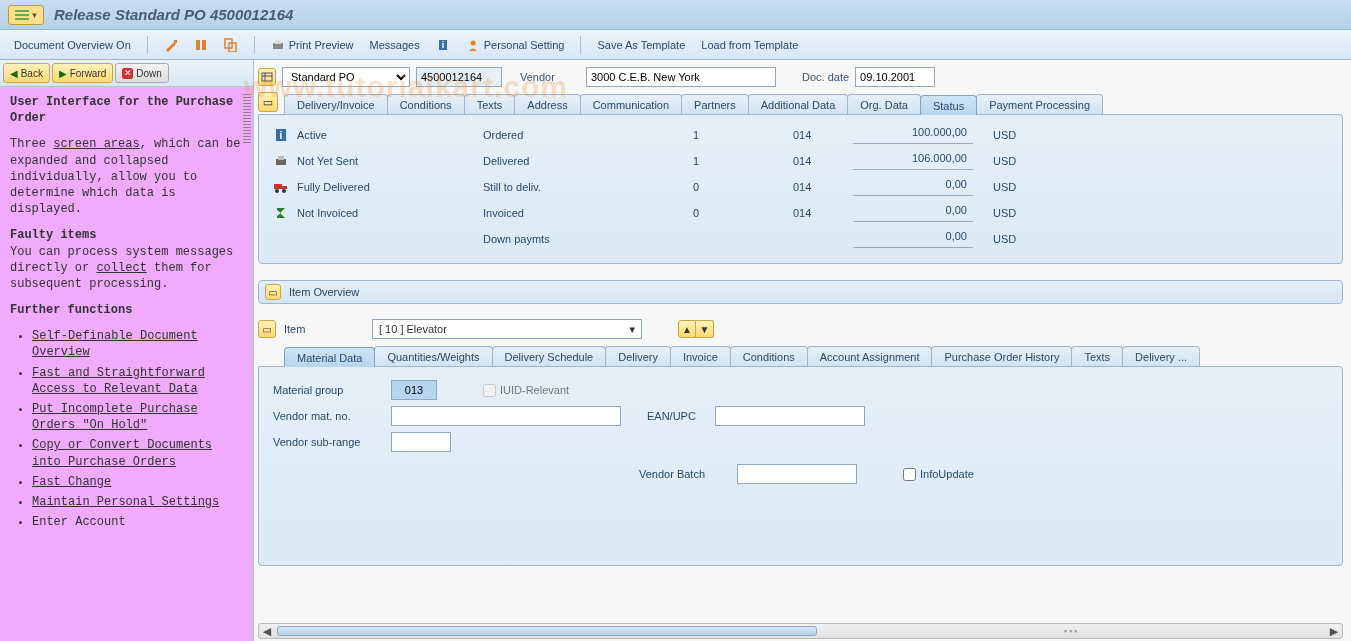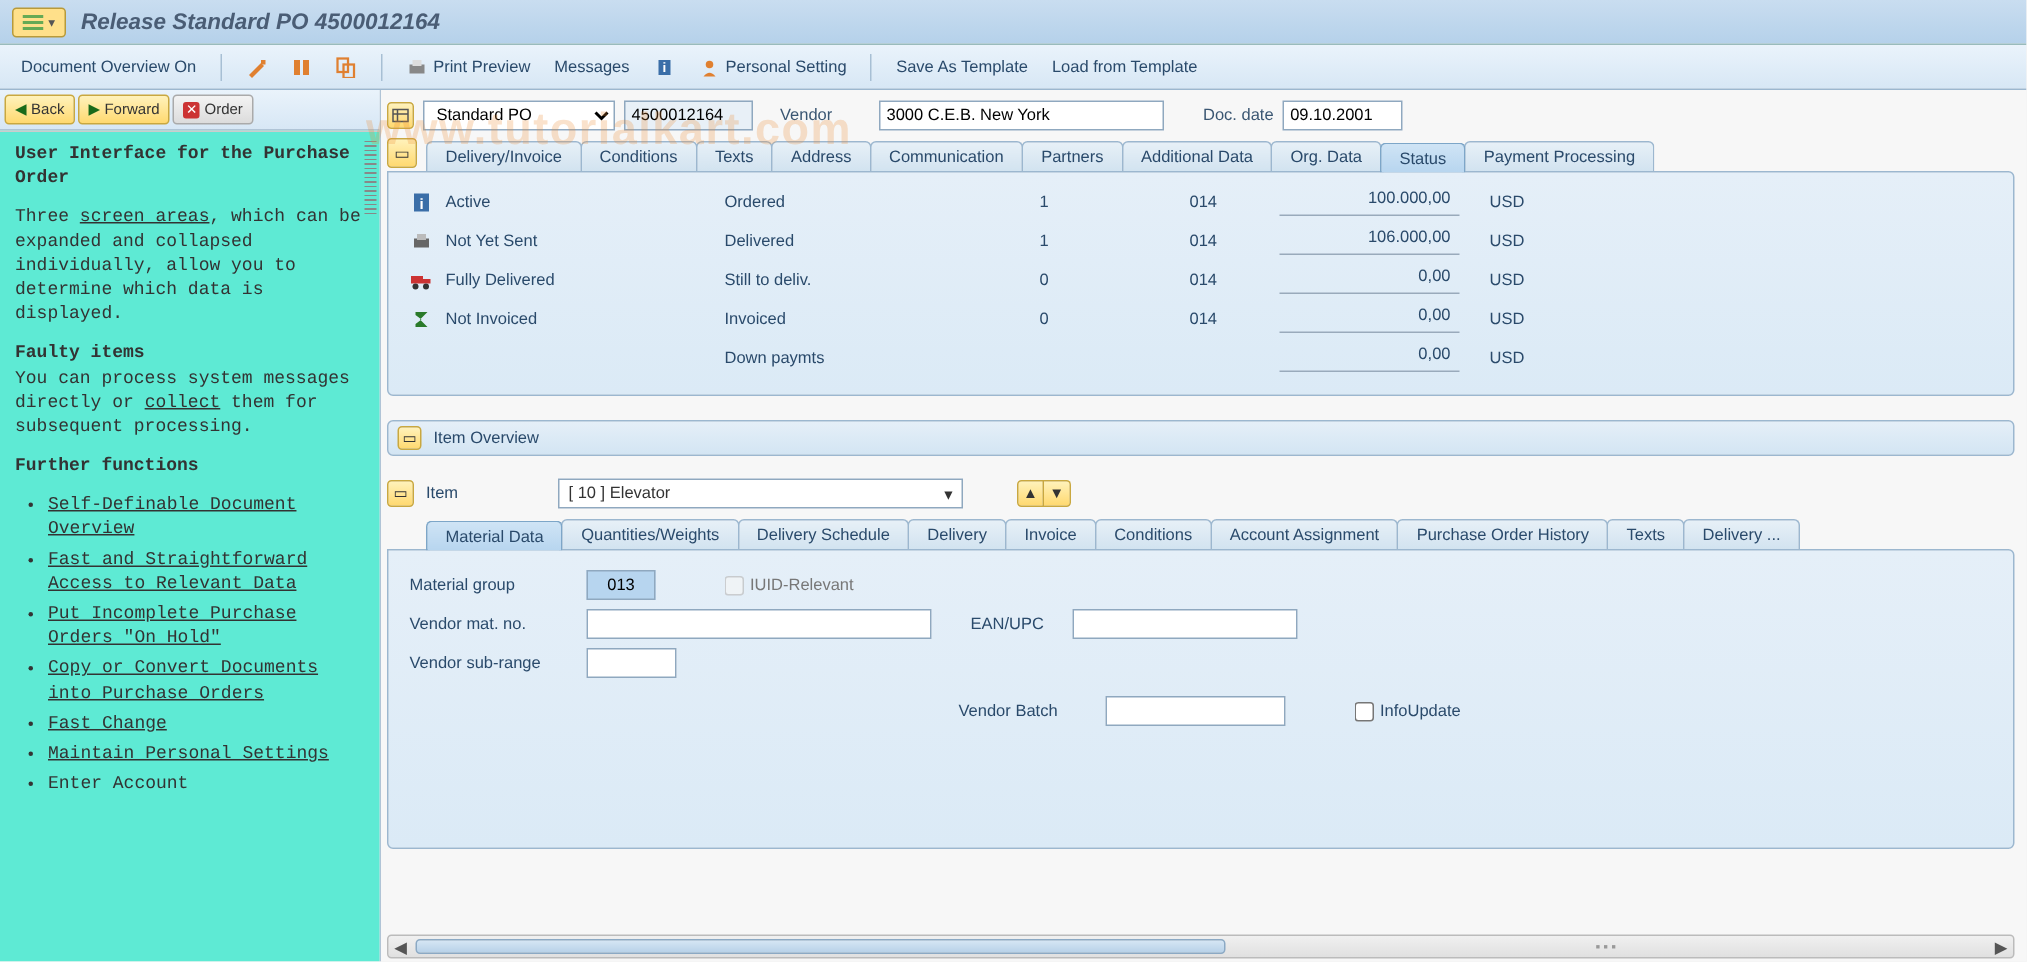--- a/index.html
+++ b/index.html
@@ -101,21 +101,21 @@
     display:inline-flex;align-items:center;justify-content:center;
     font-size:9px;border-radius:2px;
   }
   .sb-help {
     flex: 1;
     overflow-y: auto;
     padding: 6px 10px 10px 10px;
     font-family: "Courier New", monospace;
     font-size: 12px;
     line-height: 1.35;
-    background: #5eead4;
+    background: #f0abfc;
     border-top: 1px solid #ccc;
     position: relative;
   }
   .sb-help .sb-handle {
     position:absolute; right:2px; top:6px;
     width:8px;height:50px;
     background:repeating-linear-gradient(#888 0 1px,transparent 1px 3px);
     cursor:col-resize;
   }
   .sb-help b { font-weight: bold; }
@@ -376,21 +376,21 @@
       <span class="sb-nav-btn">
           <span style="color:#1a6a1a">◀</span>
           <span>Back</span>
         </span>
       <span class="sb-nav-btn">
           <span style="color:#1a6a1a">▶</span>
           <span>Forward</span>
         </span>
       <span class="sb-nav-btn close">
           <span class="x">✕</span>
-          <span>Order</span>
+          <span>Down</span>
         </span>
     </div>
     <div class="sb-help">
       <div class="sb-handle"></div>
       <p><b>User Interface for the Purchase Order</b></p>
       <p>
         <span>Three </span><u>screen areas</u><span>, which can be expanded and collapsed individually, allow you to determine which data is displayed.</span>
       </p>
       <p><b>Faulty items</b><br>
         <span>You can process system messages directly or </span><u>collect</u><span> them for subsequent processing.</span>

